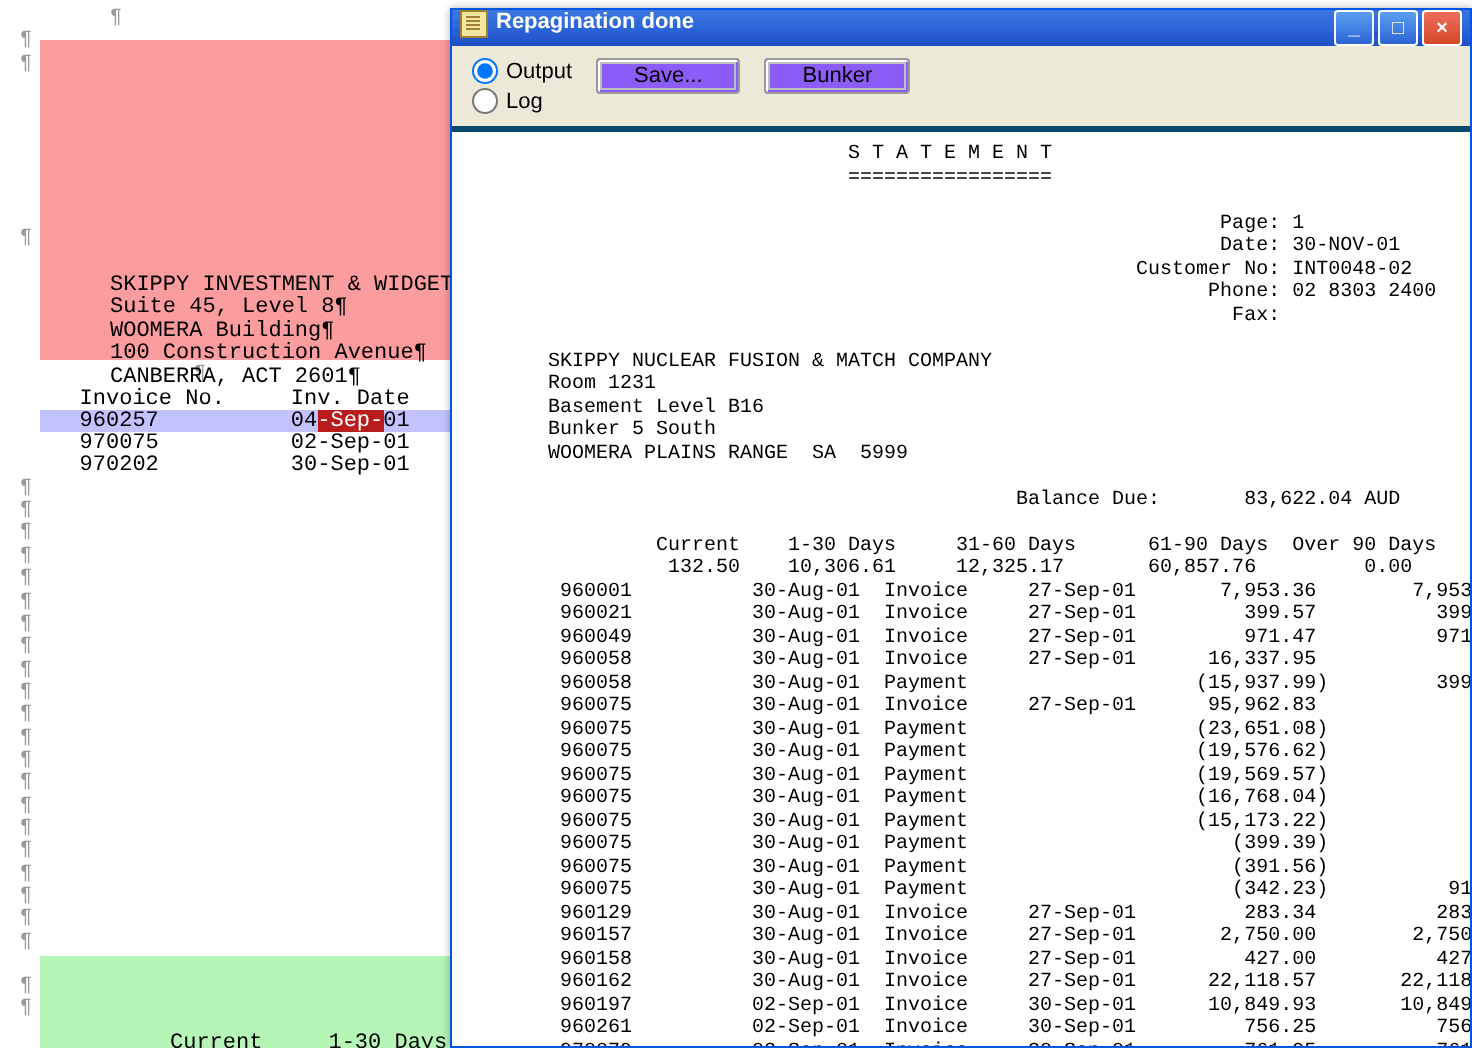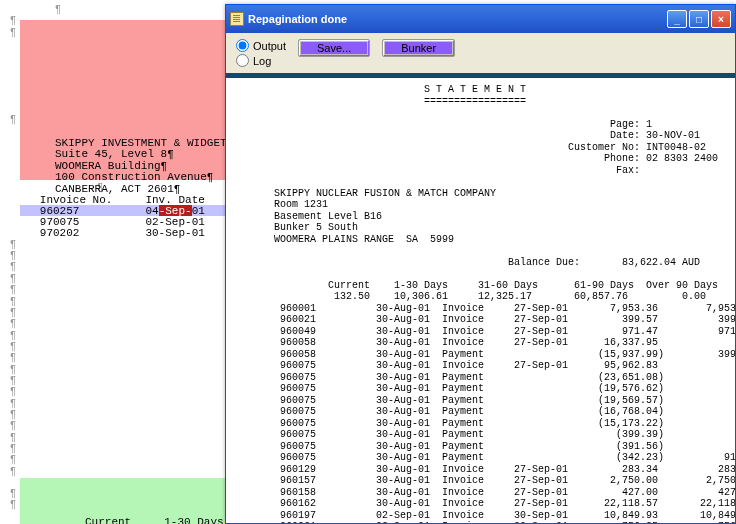--- a/index.html
+++ b/index.html
@@ -89,25 +89,25 @@
     top: 4px;
     width: 511px;
     height: 520px;
     background: #ece9d8;
     border: 1px solid #0055e5;
     box-shadow: 0 0 4px rgba(0,0,0,0.3);
     display: flex;
     flex-direction: column;
   }
   .titlebar {
-    height: 28px;
+    height: 18px;
     background: linear-gradient(to bottom, #3b77e0 0%, #2b65d8 50%, #1f4fc4 100%);
     color: #fff;
     display: flex;
-    align-items: center;
+    align-items: flex-start;
     font-family: Tahoma, sans-serif;
     font-size: 11px;
     font-weight: bold;
     padding: 0 4px;
   }
   .title-icon {
     width: 14px; height: 14px;
     background: #f5e6a0;
     border: 1px solid #a08030;
     margin-right: 4px;
@@ -137,21 +137,21 @@
     cursor: default;
   }
   .title-btn.close { background: linear-gradient(to bottom, #ef6e5a, #d44828); }
   .controls {
     padding: 6px 10px;
     display: flex;
     align-items: flex-start;
     gap: 12px;
     font-family: Tahoma, sans-serif;
     font-size: 11px;
-    border-bottom: 5px solid #0c4a6e;
+    border-bottom: 3px solid #0c4a6e;
   }
   .radios { display: flex; flex-direction: column; gap: 2px; }
   .radios label { display: flex; align-items: center; gap: 4px; }
   .btn {
     background: #8b5cf6;
     border: 1px solid #999;
     border-radius: 2px;
     padding: 2px 18px;
     font-family: Tahoma, sans-serif;
     font-size: 11px;

